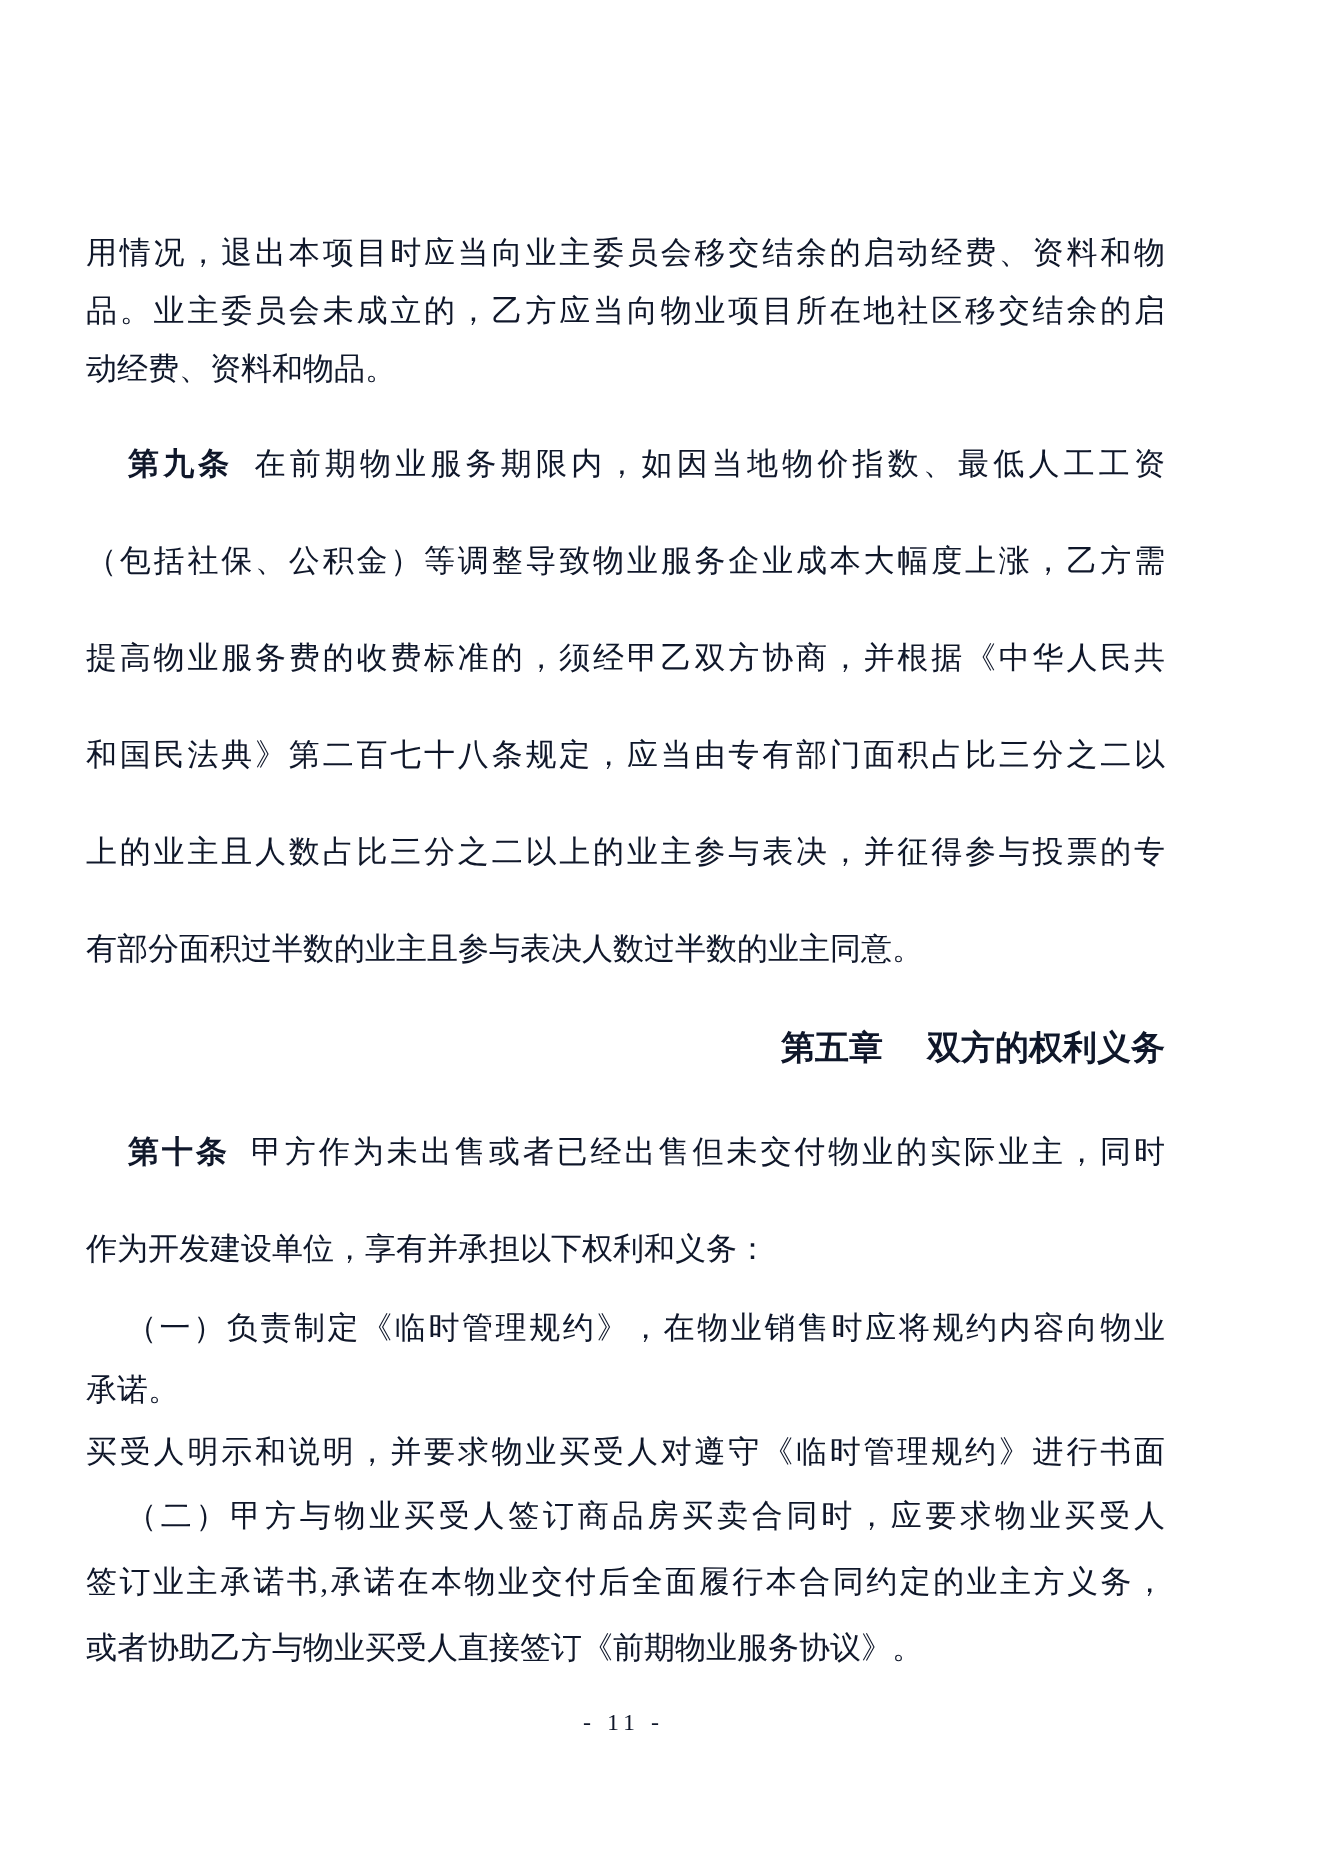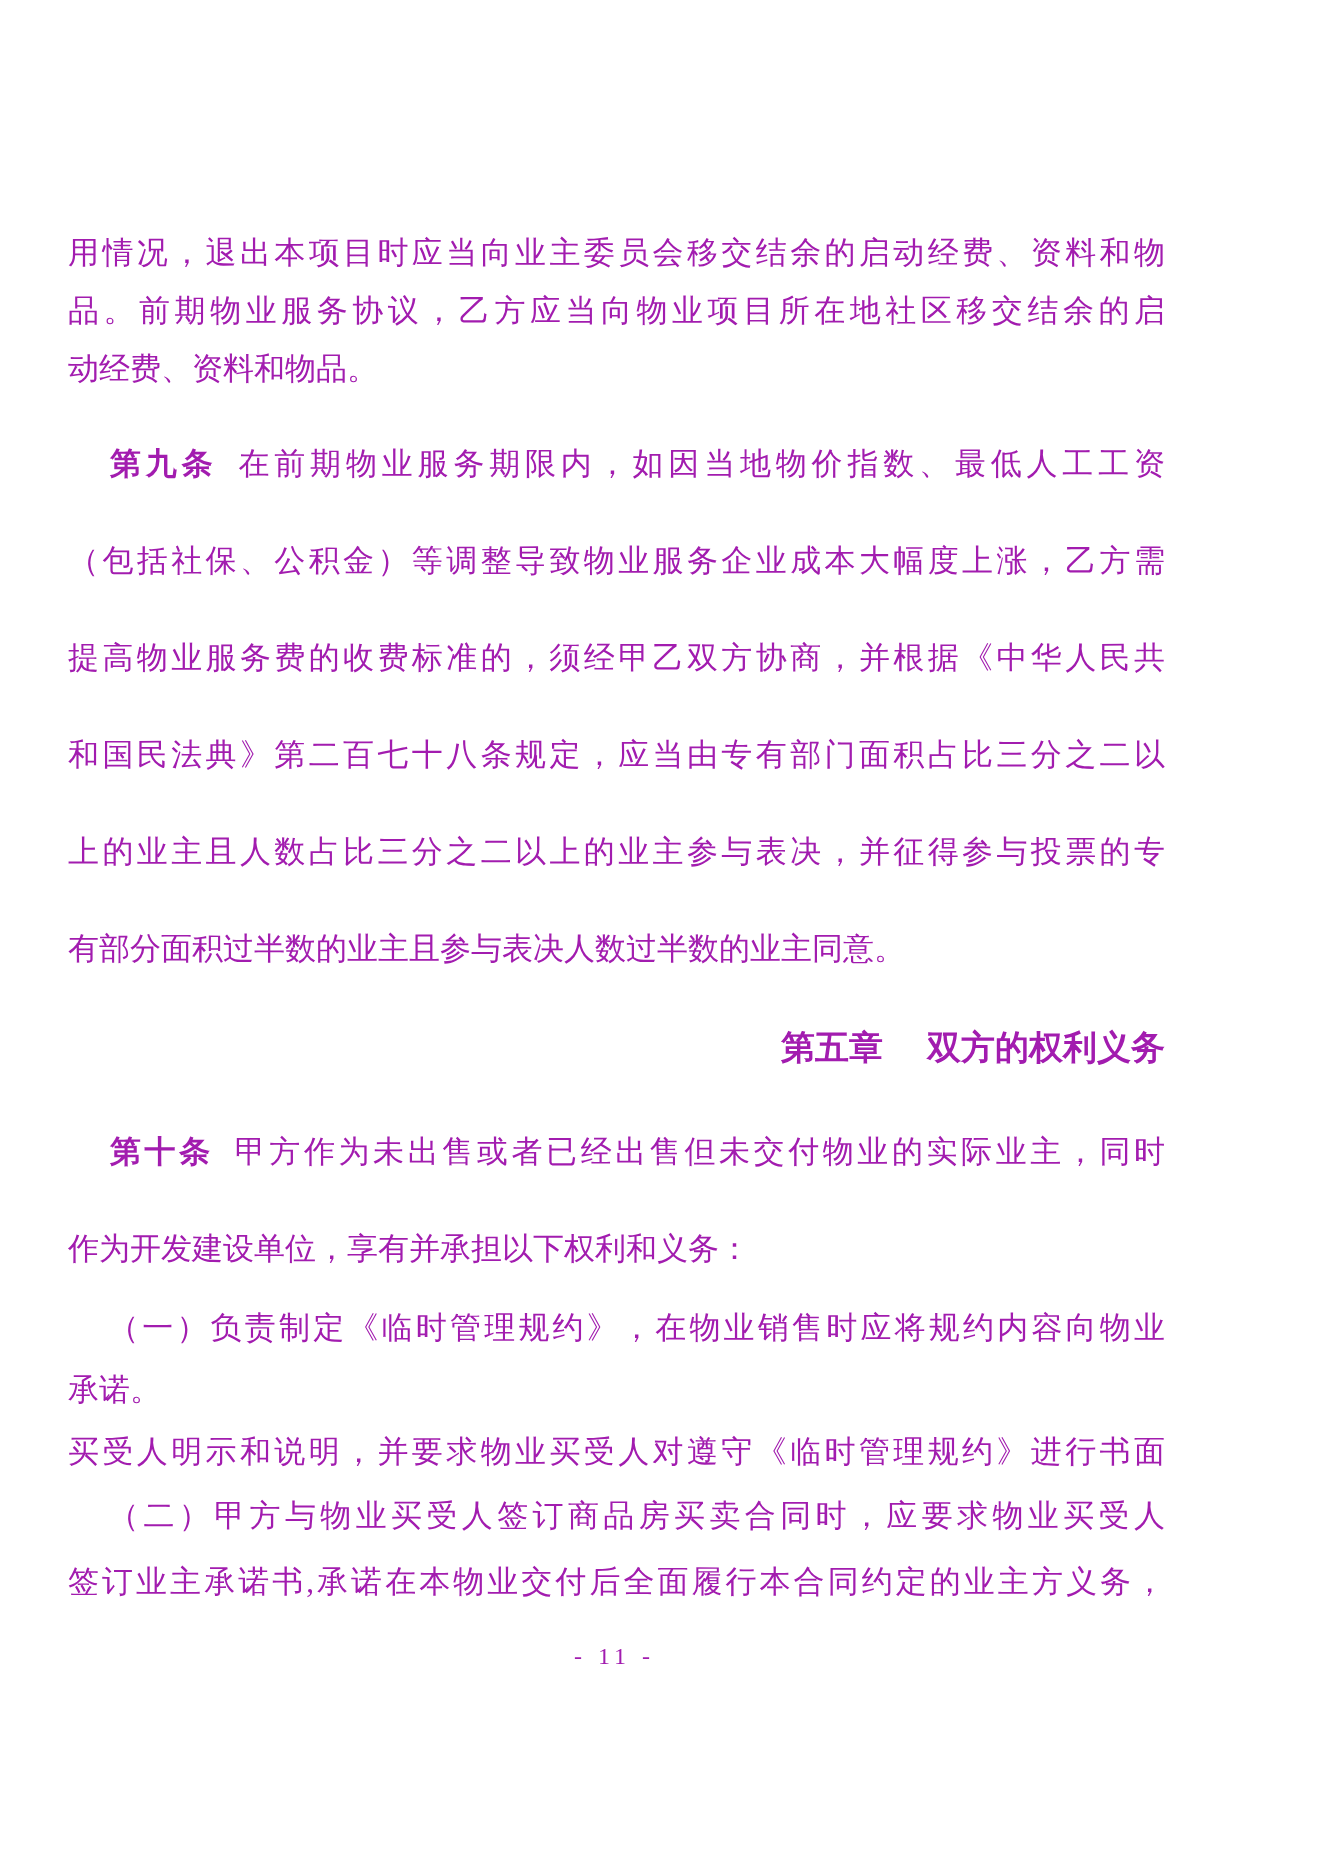--- a/index.html
+++ b/index.html
@@ -6,23 +6,23 @@
     margin: 0;
     padding: 0;
     background: #ffffff;
   }
   .page {
     position: relative;
     width: 1323px;
     height: 1871px;
     background: #ffffff;
     box-sizing: border-box;
-    padding: 224px 158px 0 68px;
+    padding: 224px 158px 0 86px;
     font-family: "Liberation Serif", "DejaVu Serif", serif;
-    color: #a21caf;
+    color: #0f172a;
     font-size: 31px;
     overflow: hidden;
   }
   .para { margin: 0; padding: 0; }
   .p-cont  { line-height: 58px; }
   .p-art   { line-height: 97px; margin-top: 17px; }
   .p-art10 { line-height: 97px; margin-top: 16px; }
   .p-item1 { line-height: 62px; font-family: Liberation Serif, serif; }
   .p-item2 { line-height: 66px; }
   .line { display: block; }
@@ -53,21 +53,21 @@
     padding-right: 4px;
   }
 </style>
 </head>
 <body>
 
 <div class="page">
 
   <p class="para p-cont">
     <span class="line j">用情况，退出本项目时应当向业主委员会移交结余的启动经费、资料和物</span>
-    <span class="line j">品。前期物业服务协议，乙方应当向物业项目所在地社区移交结余的启</span>
+    <span class="line j">品。业主委员会未成立的，乙方应当向物业项目所在地社区移交结余的启</span>
     <span class="line">动经费、资料和物品。</span>
   </p>
 
   <p class="para p-art">
     <span class="line j indent"><span class="lead">第九条</span><span>在前期物业服务期限内，如因当地物价指数、最低人工工资</span></span>
     <span class="line j">（包括社保、公积金）等调整导致物业服务企业成本大幅度上涨，乙方需</span>
     <span class="line j">提高物业服务费的收费标准的，须经甲乙双方协商，并根据《中华人民共</span>
     <span class="line j">和国民法典》第二百七十八条规定，应当由专有部门面积占比三分之二以</span>
     <span class="line j">上的业主且人数占比三分之二以上的业主参与表决，并征得参与投票的专</span>
     <span class="line">有部分面积过半数的业主且参与表决人数过半数的业主同意。</span>
@@ -82,17 +82,18 @@
 
   <p class="para p-item1">
     <span class="line j indent2">（一）负责制定《临时管理规约》，在物业销售时应将规约内容向物业</span>
     <span class="line">承诺。</span>
     <span class="line j">买受人明示和说明，并要求物业买受人对遵守《临时管理规约》进行书面</span>
   </p>
 
   <p class="para p-item2">
     <span class="line j indent2">（二）甲方与物业买受人签订商品房买卖合同时，应要求物业买受人</span>
     <span class="line j">签订业主承诺书,承诺在本物业交付后全面履行本合同约定的业主方义务，</span>
+    <span class="line">或者协助乙方与物业买受人直接签订《前期物业服务协议》。</span>
   </p>
 
   <div class="footer">- 11 -</div>
 
 </div>
 
 </body></html>

